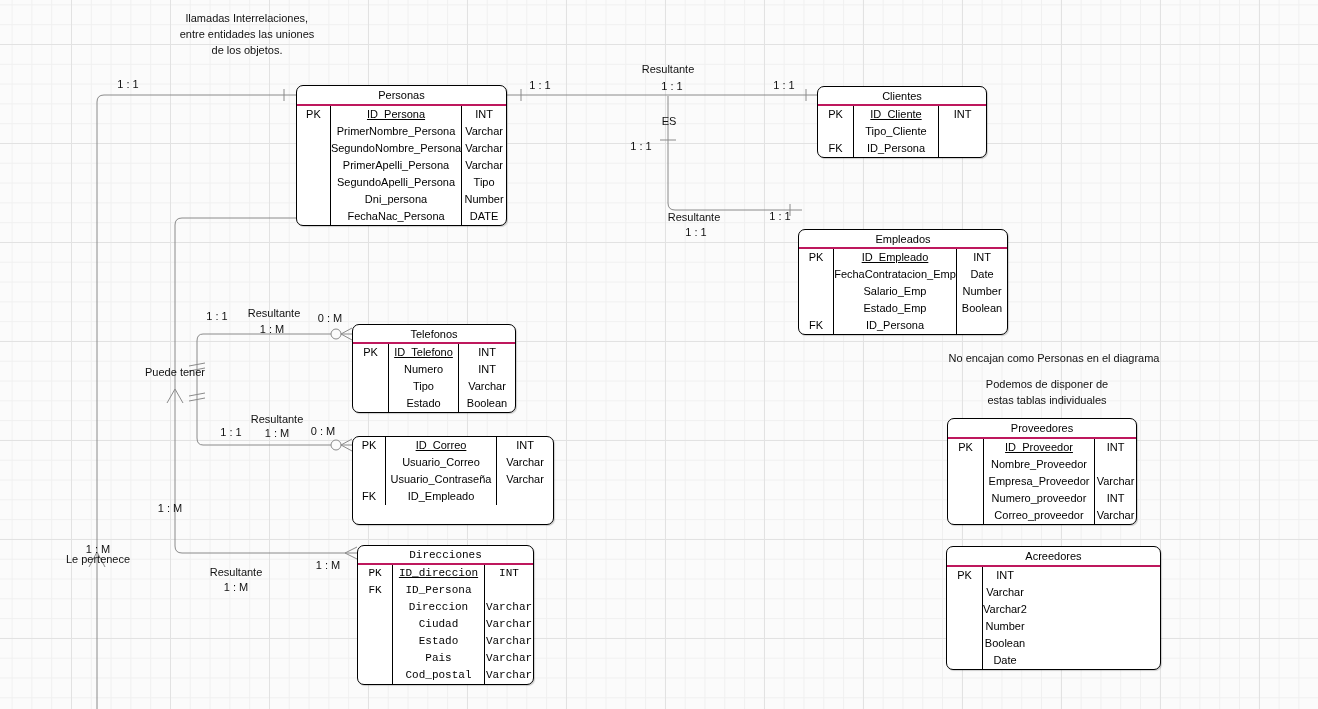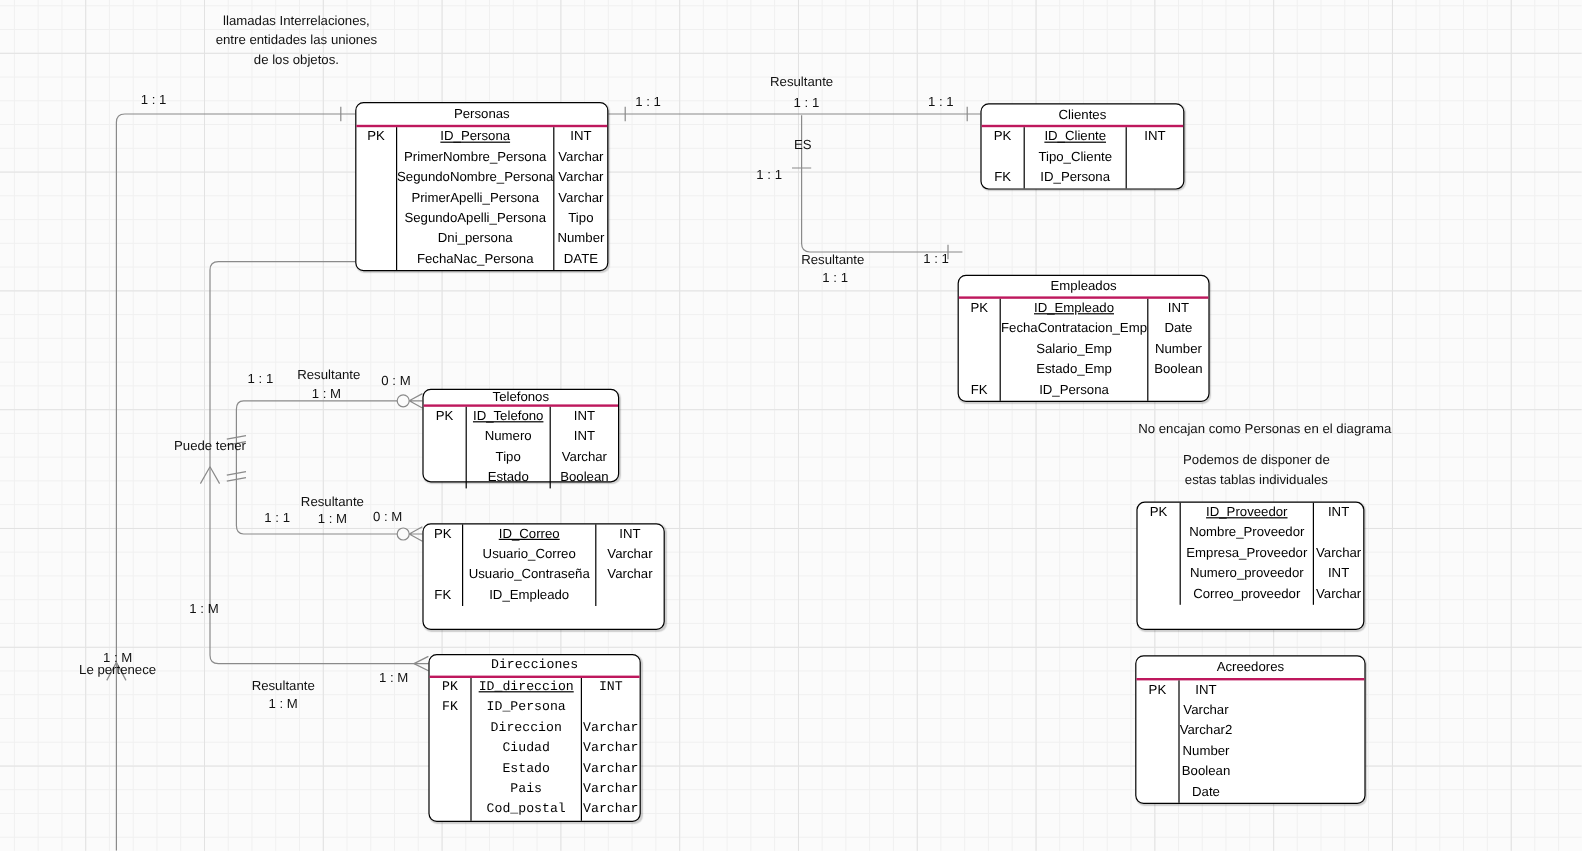--- a/index.html
+++ b/index.html
@@ -155,21 +155,21 @@
           </div>
           <div class="col col-type" style="width: 50px;">
             <div class="cell">INT</div>
             <div class="cell">Date</div>
             <div class="cell">Number</div>
             <div class="cell">Boolean</div>
             <div class="cell"></div>
           </div>
         </div>
       </div>
-      <div class="etable" style="left: 352px; top: 324px; width: 164px; height: 78px;">
+      <div class="etable" style="left: 352px; top: 324px; width: 164px; height: 89px;">
         <div class="hd">Telefonos</div>
         <div class="bd">
           <div class="col col-key" style="width: 36px;">
             <div class="cell">PK</div>
             <div class="cell"></div>
             <div class="cell"></div>
             <div class="cell"></div>
           </div>
           <div class="col col-field">
             <div class="cell u">ID_Telefono</div>
@@ -233,20 +233,21 @@
             <div class="cell"></div>
             <div class="cell">Varchar</div>
             <div class="cell">Varchar</div>
             <div class="cell">Varchar</div>
             <div class="cell">Varchar</div>
             <div class="cell">Varchar</div>
           </div>
         </div>
       </div>
       <div class="etable" style="left: 947px; top: 418px; width: 190px; height: 107px;">
+        <div class="hd">Proveedores</div>
         <div class="bd">
           <div class="col col-key" style="width: 36px;">
             <div class="cell">PK</div>
             <div class="cell"></div>
             <div class="cell"></div>
             <div class="cell"></div>
             <div class="cell"></div>
           </div>
           <div class="col col-field">
             <div class="cell u">ID_Proveedor</div>
@@ -257,21 +258,21 @@
           </div>
           <div class="col col-type" style="width: 41px;">
             <div class="cell">INT</div>
             <div class="cell"></div>
             <div class="cell">Varchar</div>
             <div class="cell">INT</div>
             <div class="cell">Varchar</div>
           </div>
         </div>
       </div>
-      <div class="etable" style="left: 946px; top: 546px; width: 192px; height: 124px;">
+      <div class="etable" style="left: 946px; top: 546px; width: 215px; height: 124px;">
         <div class="hd">Acreedores</div>
         <div class="bd">
           <div class="col col-key" style="width: 36px;">
             <div class="cell">PK</div>
             <div class="cell"></div>
             <div class="cell"></div>
             <div class="cell"></div>
             <div class="cell"></div>
             <div class="cell"></div>
           </div>

